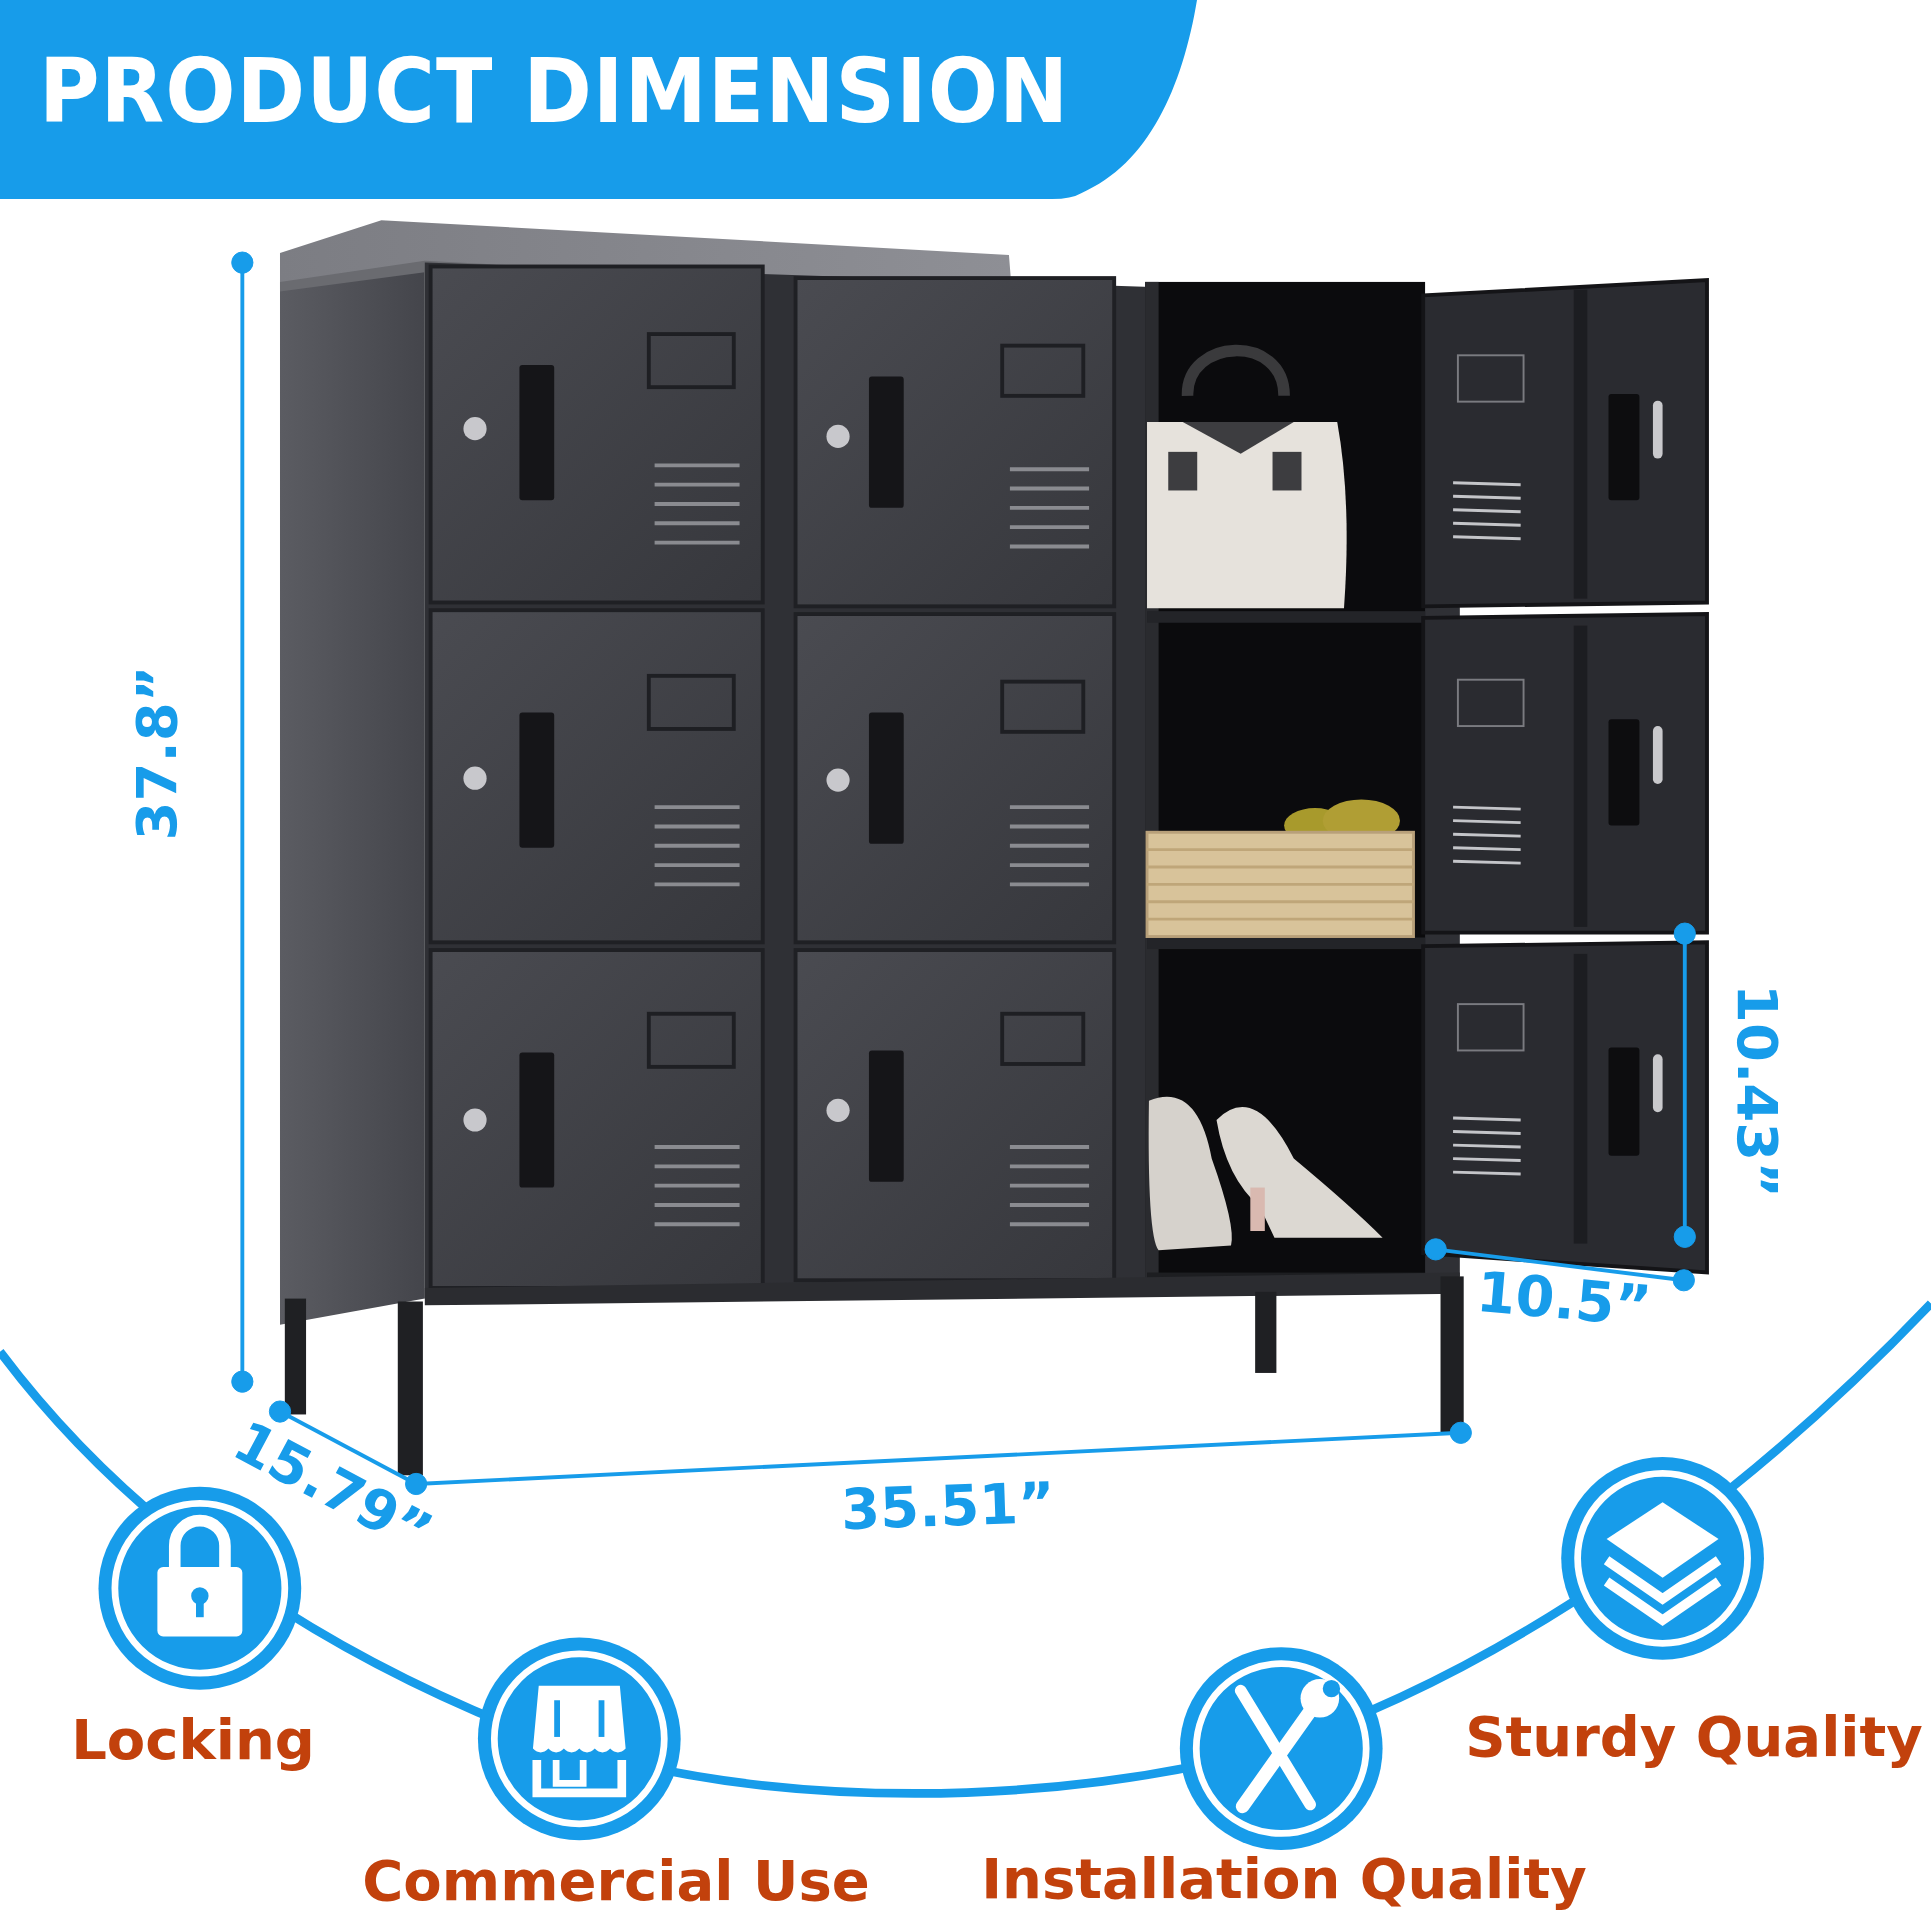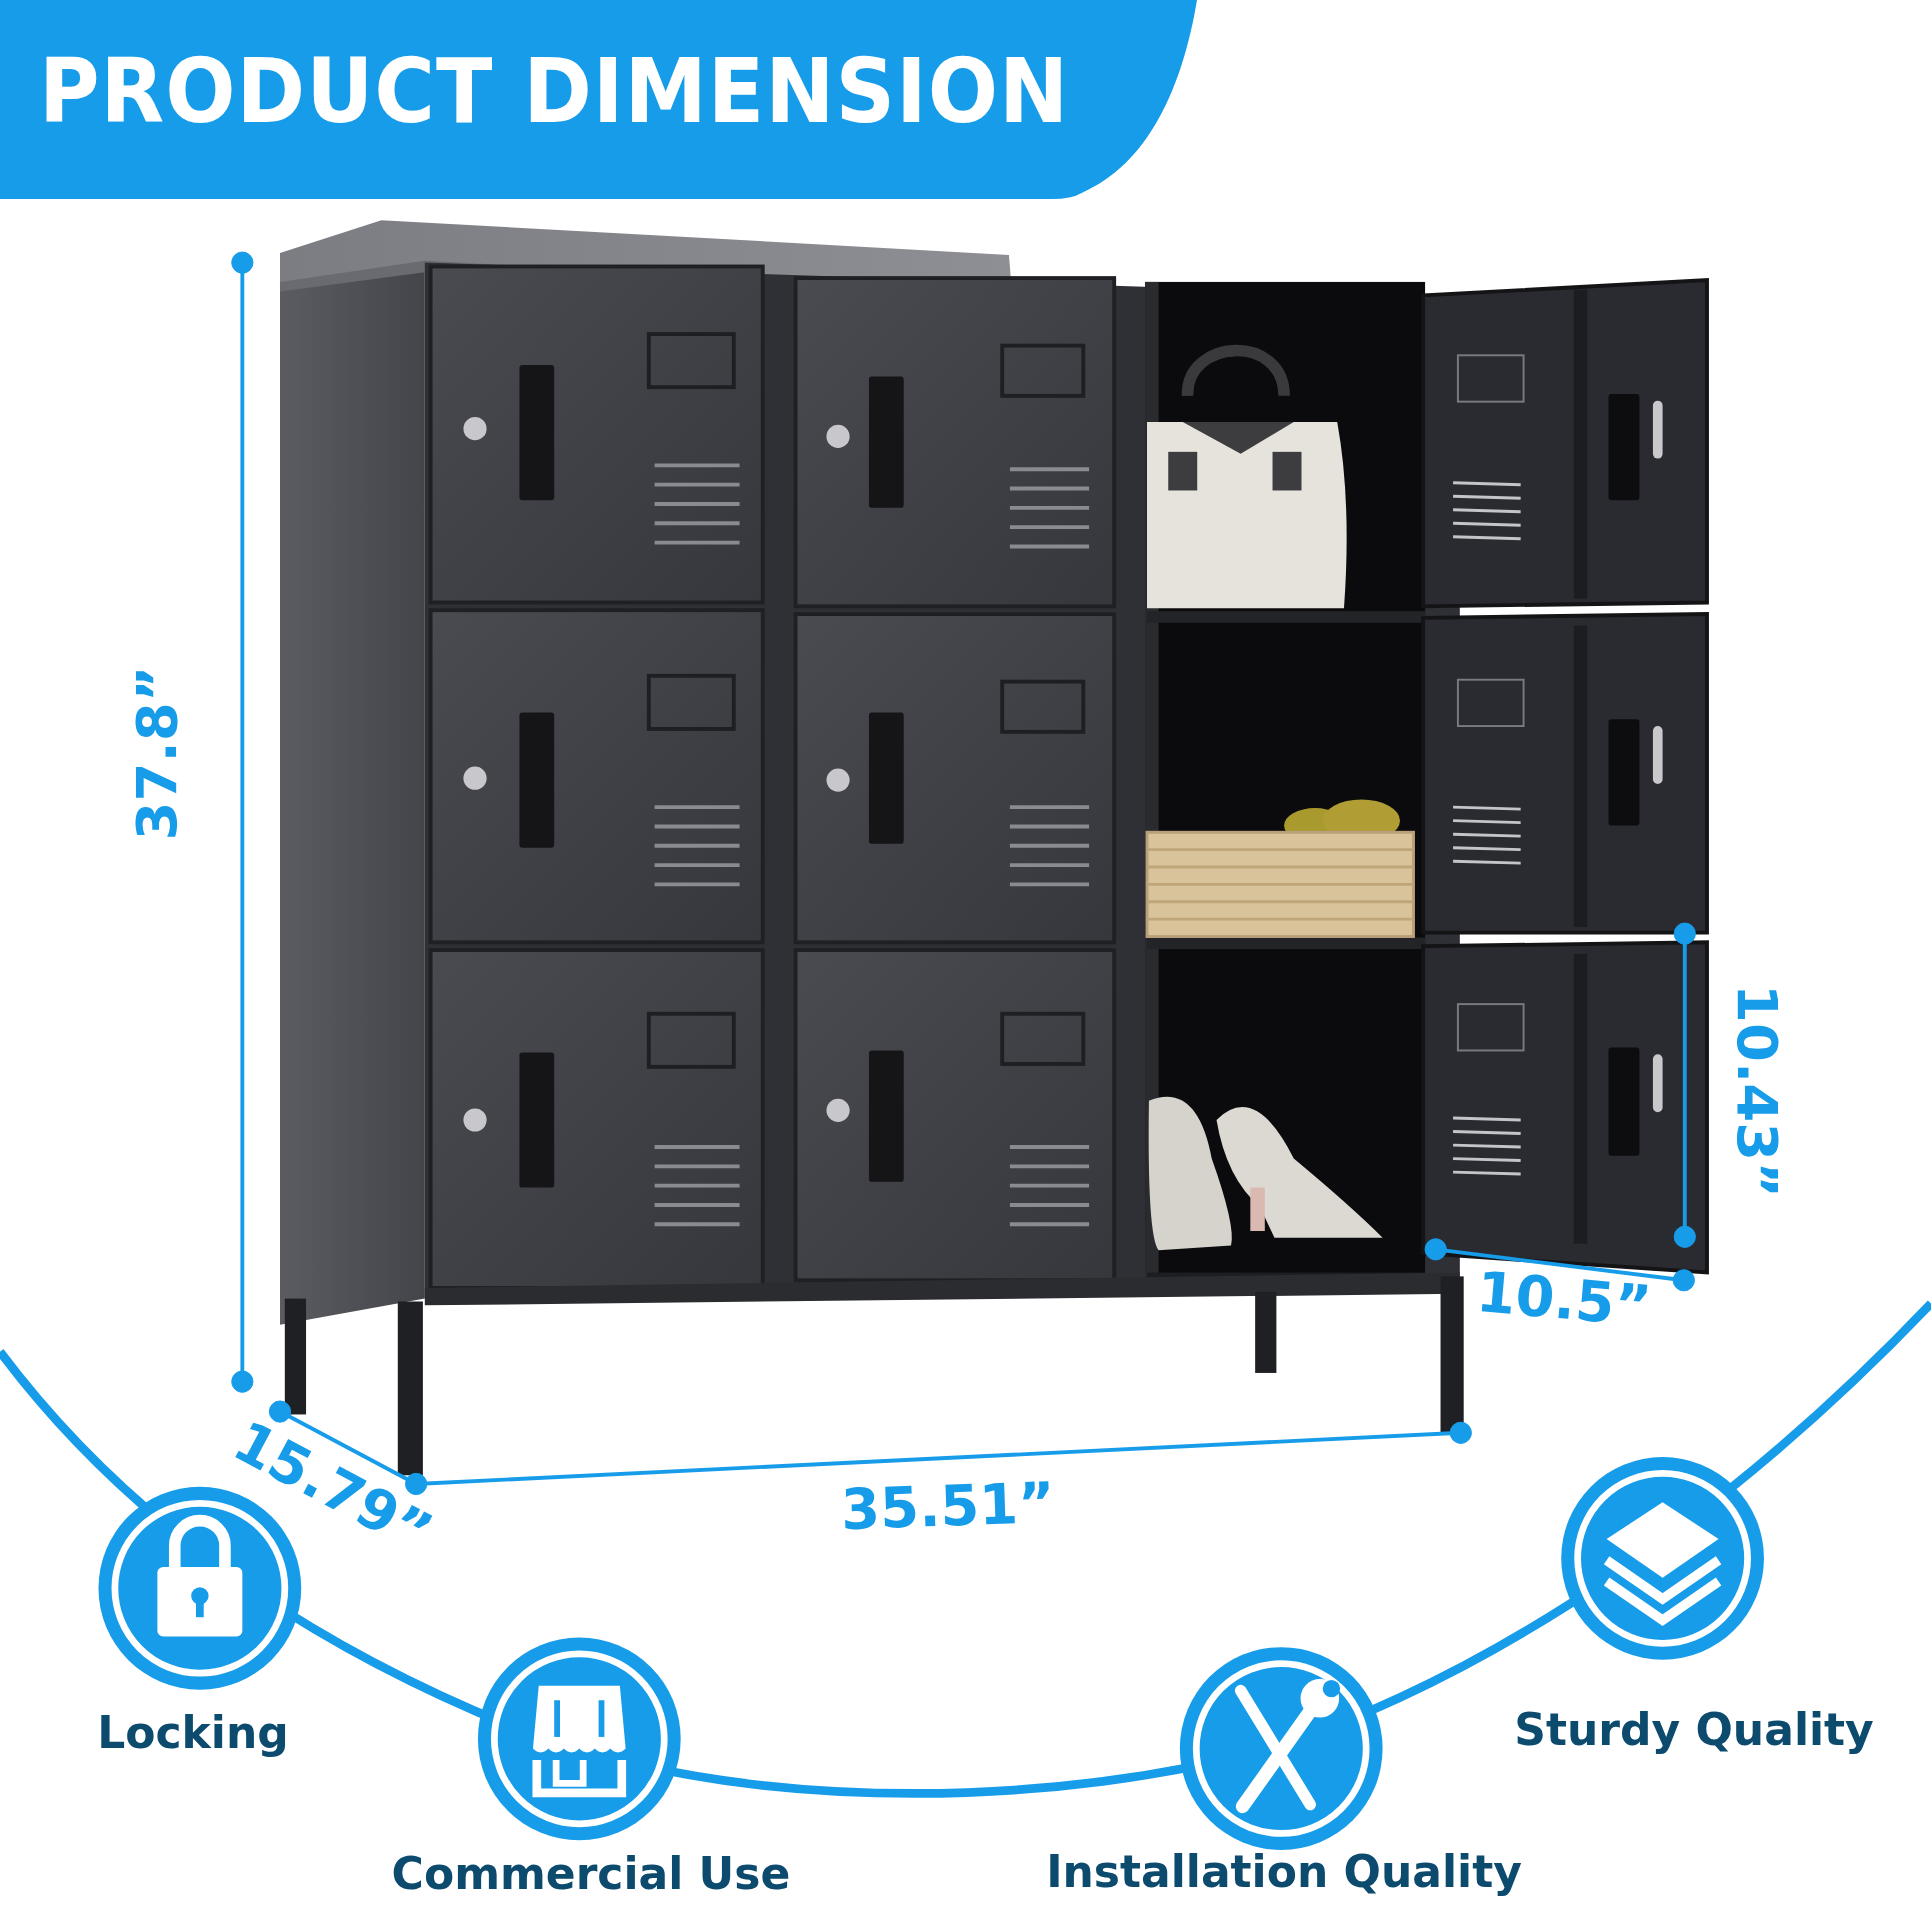--- a/index.html
+++ b/index.html
@@ -1,21 +1,21 @@
 <!DOCTYPE html>
 <html><head>
 <meta charset="utf-8">
 <style>
   html,body{margin:0;padding:0;}
   body{width:1931px;height:1931px;position:relative;overflow:hidden;background:#ffffff;font-family:"DejaVu Sans","Liberation Sans",sans-serif;}
   .abs{position:absolute;}
   #banner{left:0;top:0;width:1197px;height:199px;}
   #title{left:39px;top:39px;font-size:89px;font-weight:bold;color:#fff;letter-spacing:1px;font-family:"DejaVu Sans",sans-serif;transform:scaleX(0.93);transform-origin:left top;white-space:nowrap;}
   .dim{color:#179cea;font-weight:bold;font-size:56px;white-space:nowrap;font-family:"DejaVu Sans",sans-serif;}
-  .feat-label{color:#0c4a6e;font-weight:bold;font-size:44px;white-space:nowrap;transform:translateX(-50%);font-family:"DejaVu Sans",sans-serif;}
+  .feat-label{color:#c2410c;font-weight:bold;font-size:56px;white-space:nowrap;transform:translateX(-50%);font-family:"DejaVu Sans",sans-serif;}
   svg{position:absolute;left:0;top:0;}
 </style>
 </head>
 <body>
 
 <svg id="banner" class="abs" width="1197" height="199" viewBox="0 0 1240 206">
   <path d="M0 0 H1240 C1225 90 1190 170 1120 200 Q1110 206 1090 206 H0 Z" fill="#179cea"></path>
 </svg>
 <div id="title" class="abs">PRODUCT DIMENSION</div>
 
@@ -253,16 +253,16 @@
   </g>
 </svg>
 
 <div class="abs dim" style="left:156px;top:753px;transform:translate(-50%,-50%) rotate(-90deg);">37.8”</div>
 <div class="abs dim" style="left:948px;top:1506px;transform:translate(-50%,-50%) rotate(-2deg);">35.51”</div>
 <div class="abs dim" style="left:333px;top:1487px;transform:translate(-50%,-50%) rotate(28deg);">15.79”</div>
 <div class="abs dim" style="left:1757px;top:1091px;transform:translate(-50%,-50%) rotate(90deg);">10.43”</div>
 <div class="abs dim" style="left:1564px;top:1299px;transform:translate(-50%,-50%) rotate(5deg);">10.5”</div>
 
 <div class="abs feat-label" style="left:193px;top:1707px;">Locking</div>
-<div class="abs feat-label" style="left:591px;top:1848px;">Commercial Use</div>
+<div class="abs feat-label" style="left:616px;top:1848px;">Commercial Use</div>
 <div class="abs feat-label" style="left:1284px;top:1846px;">Installation Quality</div>
 <div class="abs feat-label" style="left:1694px;top:1684px;margin-top:20px;">Sturdy Quality</div>
 
 
 </body></html>

